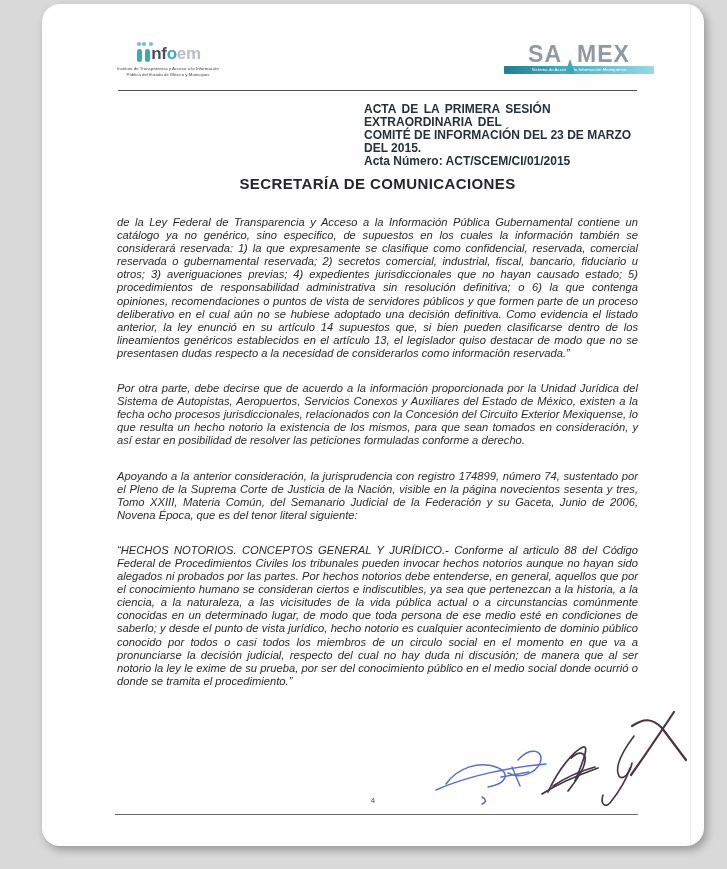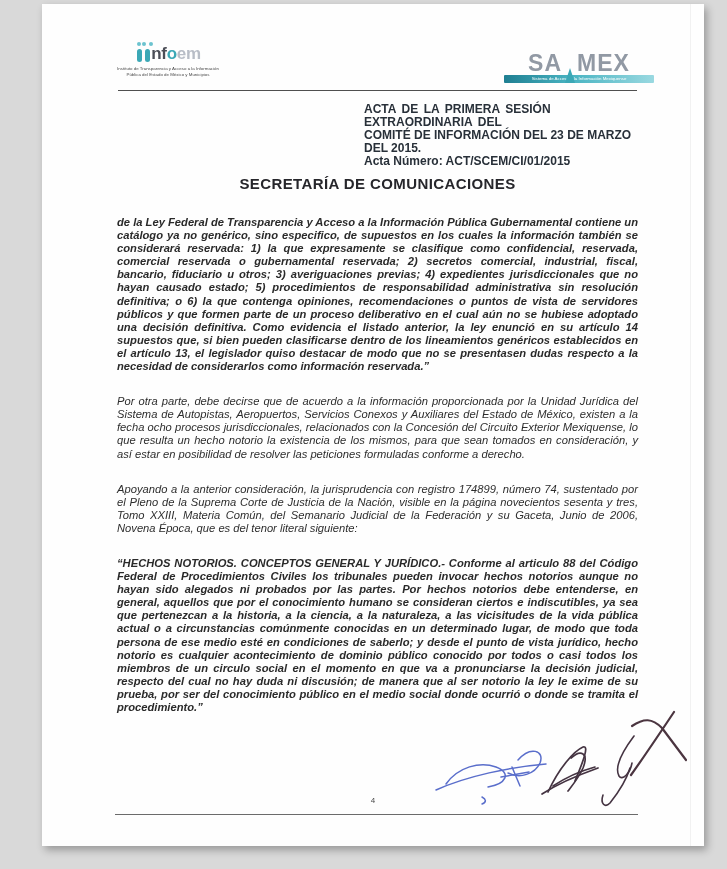--- a/index.html
+++ b/index.html
@@ -6,55 +6,56 @@
     --teal:#3ba8b6; --logo-gray:#9199a4; --ink-blue:#5a6ecb; --ink-dark:#453442; --text:#2d2d2d;
   }
   html,body{margin:0;padding:0;}
   body{
     width:727px;height:869px;background:#d9d9d9;position:relative;overflow:hidden;
     font-family:"Liberation Sans", sans-serif;
   }
   .paper{
     position:absolute;left:42px;top:4px;width:662px;height:842px;background:#fefefe;
     box-shadow:3px 4px 8px rgba(0,0,0,0.30);
+    border-radius:18px;
   }
   .paper-edge{position:absolute;right:13px;top:0;height:100%;border-left:1px solid rgba(0,0,0,0.05);}
   
   .infoem{position:absolute;left:56px;top:32px;width:140px;}
   .infoem-row{display:flex;align-items:flex-end;height:26px;justify-content:center;}
   .ibar{width:5px;height:13px;background:var(--teal);border-radius:2.5px;margin:0 1.5px;position:relative;}
   .ibar .dot{position:absolute;top:-7px;left:0.5px;width:4px;height:4px;border-radius:50%;background:#6cc3cf;}
   .ibar .dot.b{left:-3px;} .ibar .dot.c{left:4px;}
   .infoem-word{font-size:17px;font-weight:700;line-height:1;letter-spacing:-0.3px;}
   .infoem-word .nf{color:#4b4e57;} .infoem-word .o{color:var(--teal);} .infoem-word .em{color:#b8bdc6;font-weight:700;}
   .infoem-tagline{margin-top:4px;font-size:4.4px;line-height:1.35;color:#4a4a4a;text-align:center;}
   
   .saimex{position:absolute;left:462px;top:36px;width:150px;text-align:center;}
-  .saimex-row{display:flex;justify-content:center;align-items:flex-end;gap:2px;height:24px;margin-top:9px;}
+  .saimex-row{display:flex;justify-content:center;align-items:flex-end;gap:2px;height:24px;}
   .saimex-letters{font-size:23px;font-weight:700;color:var(--logo-gray);letter-spacing:1px;line-height:0.88;}
   .person{width:11px;height:22px;position:relative;}
   .person .head{width:5px;height:5px;border-radius:50%;background:var(--teal);margin:0 auto;}
   .person .torso{width:0;height:0;border-left:5px solid transparent;border-right:5px solid transparent;border-bottom:15px solid var(--teal);margin:1px auto 0;}
   .saimex-bar{margin-top:2px;height:8px;line-height:8px;border-radius:1px;color:#fff;font-size:4.4px;
     background:linear-gradient(90deg,#1f7f92,#49b4c2 45%,#9ad9e1);}
   
   .header-rule{position:absolute;left:76px;top:86px;width:519px;border-top:1.6px solid #4f4f4f;}
   .footer-rule{position:absolute;left:73px;top:810px;width:523px;border-top:1.8px solid #6b6b6b;}
   
   .acta-block{position:absolute;left:322px;top:99px;width:281px;font-size:12px;font-weight:700;
     color:#283039;line-height:13px;}
   .acta-block .l1{word-spacing:2.2px;}
   
   .doc-title{position:absolute;left:75px;top:171px;width:521px;text-align:center;font-size:15px;
     font-weight:700;letter-spacing:0.4px;color:#26262b;}
   
   .body-col{position:absolute;left:75px;top:212px;width:521px;font-size:11.2px;line-height:13.1px;
     color:var(--text);text-align:justify;}
   .body-col p{margin:0 0 22px 0;font-style:italic;}
-  .body-col p.bi{font-weight:700;font-style:italic;color:#2a2a2a;}
+  .body-col p.bi{font-weight:400;font-style:italic;color:#2a2a2a;}
   
   .page-num{position:absolute;left:0;top:792px;width:662px;text-align:center;font-size:8px;color:#4a4a4a;}
   .sig-layer{position:absolute;left:380px;top:676px;width:280px;height:145px;}
 </style>
 </head>
 <body>
 
 <div class="paper">
   <div class="paper-edge"></div>
 

